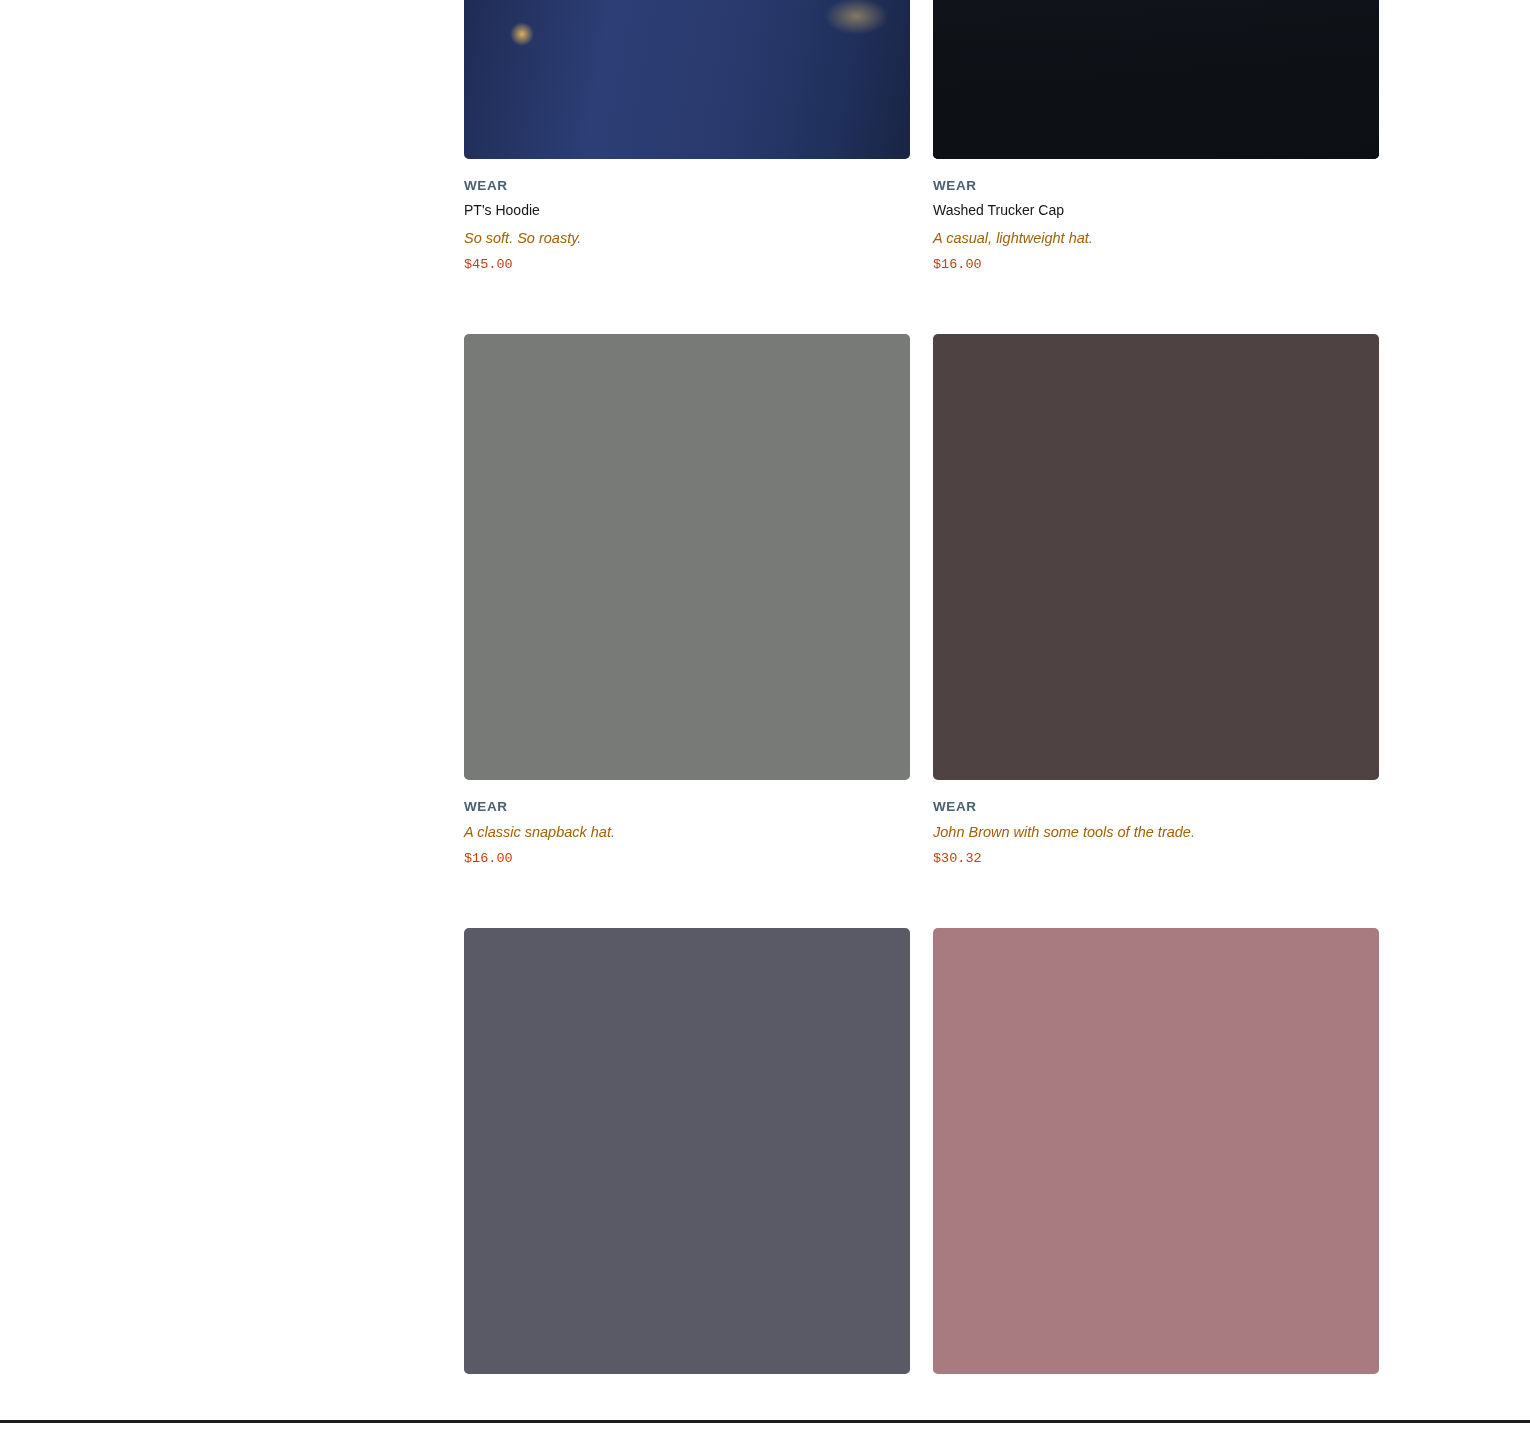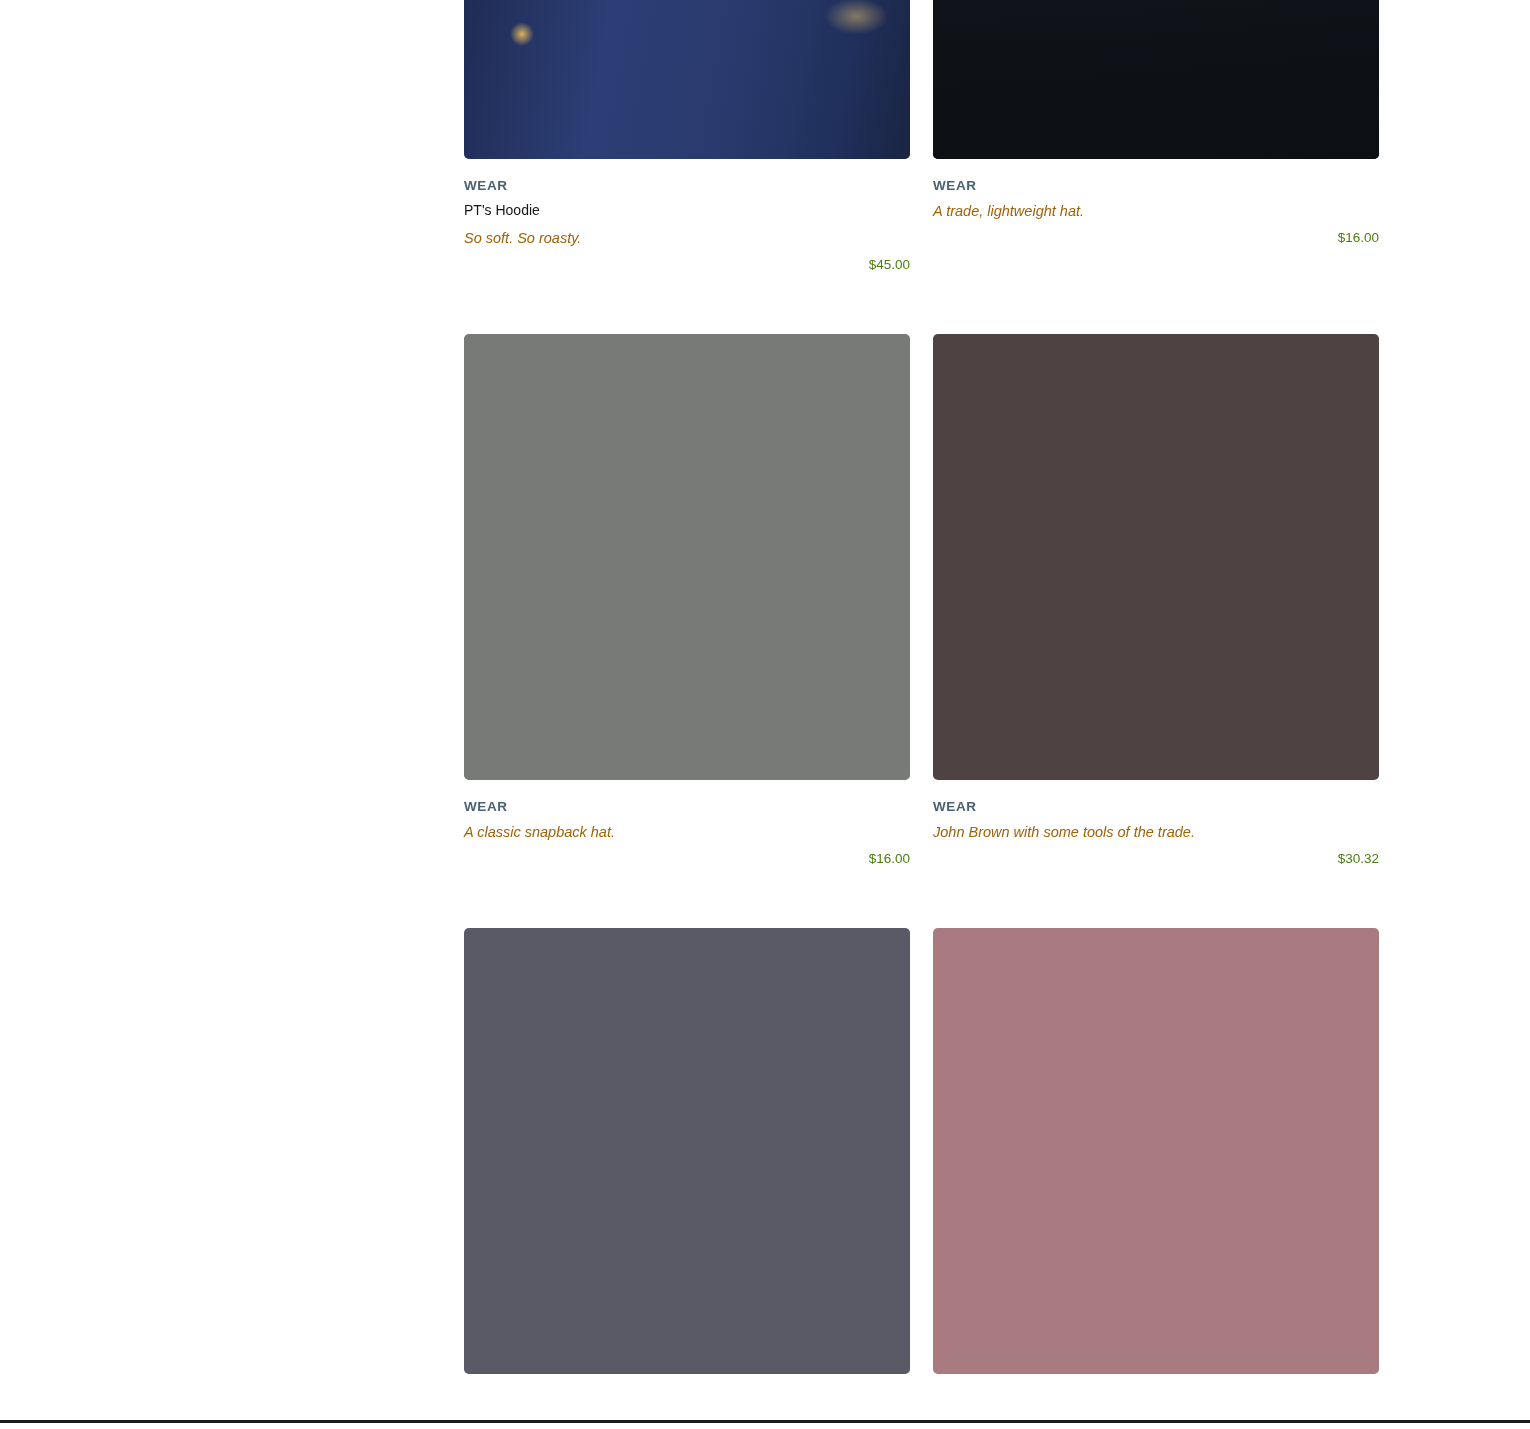--- a/index.html
+++ b/index.html
@@ -114,26 +114,25 @@
 
   .desc {
     font-size: 14.5px;
     font-style: italic;
     color: #a16207;
     line-height: 1.25;
     margin: 0 0 10px 0;
   }
 
   .price {
-    font-family: Liberation Sans, sans-serif;
+    font-family: Liberation Mono, monospace;
     font-size: 13.5px;
-    color: #4d7c0f;
+    color: #c2410c;
     line-height: 1.2;
     margin: 0;
-    text-align: right;
   }
 
   
   .footer-rule {
     position: absolute;
     left: 0;
     top: 1420px;
     width: 1530px;
     height: 3px;
     background: #1c1c1c;
@@ -156,21 +155,22 @@
             <p class="desc">So soft. So roasty.</p>
             <p class="price">$45.00</p>
           </div>
         </div>
         <div class="product-card">
           <a class="thumb">
             <span class="flat photo-cap"></span>
           </a>
           <div class="meta">
             <a class="category">WEAR</a>
-            <p class="desc">A trade, lightweight hat.</p>
+            <a class="title">Washed Trucker Cap</a>
+            <p class="desc">A casual, lightweight hat.</p>
             <p class="price">$16.00</p>
           </div>
         </div>
         <div class="product-card">
           <a class="thumb">
             <span class="flat" style="background: rgb(119, 122, 119);"></span>
           </a>
           <div class="meta">
             <a class="category">WEAR</a>
             <p class="desc">A classic snapback hat.</p>

